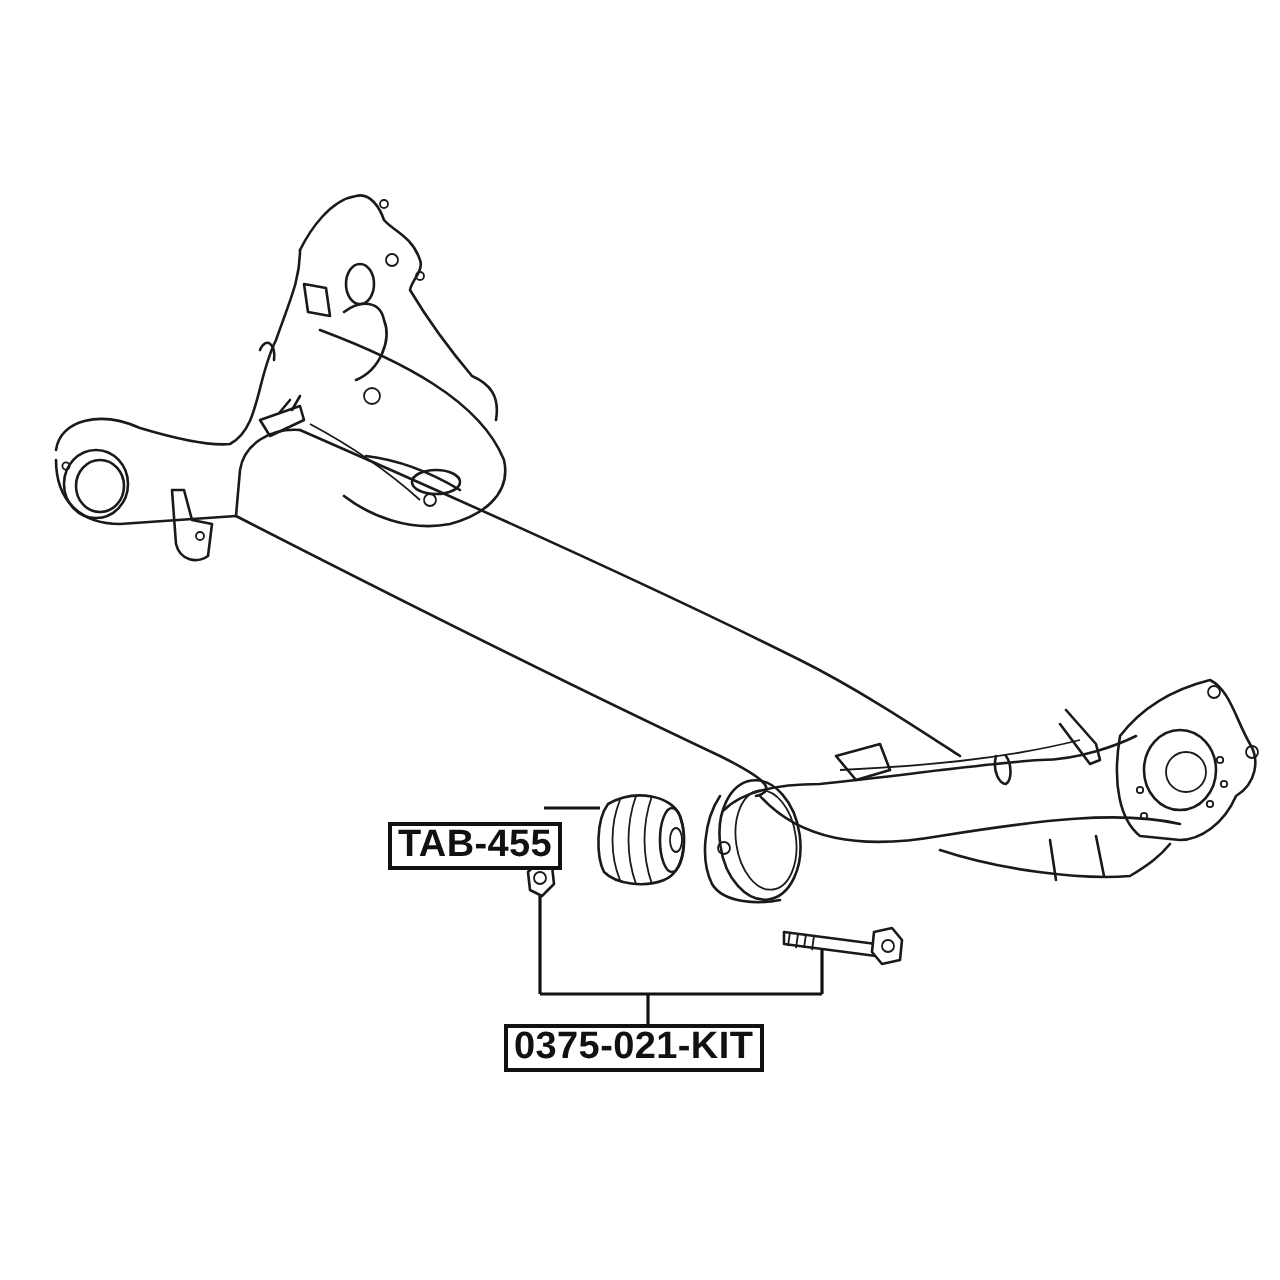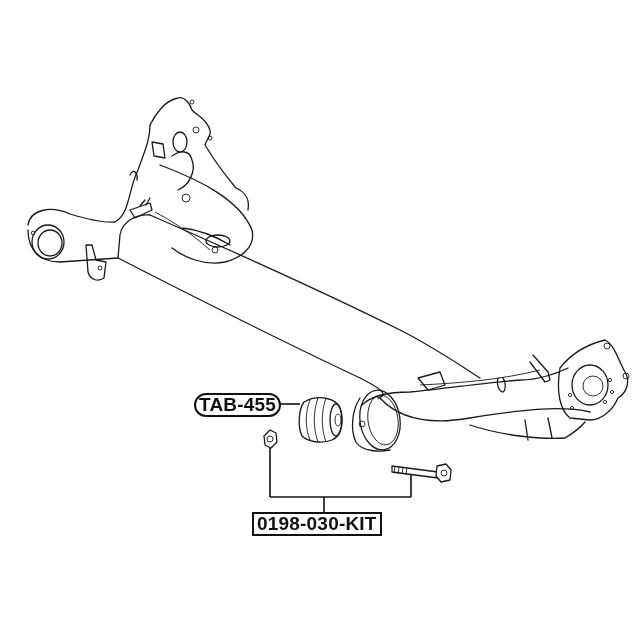--- a/index.html
+++ b/index.html
@@ -112,15 +112,15 @@
 
   <g>
     <line class="leader" x1="272" y1="404" x2="300" y2="404"></line>
     <line class="leader" x1="270" y1="448" x2="270" y2="497"></line>
     <line class="leader" x1="411" y1="475" x2="411" y2="497"></line>
     <line class="leader" x1="270" y1="497" x2="411" y2="497"></line>
     <line class="leader" x1="324" y1="497" x2="324" y2="513"></line>
   </g>
 </svg>
 
-<div class="label-box" style="left:194px; top:393px;border-radius:12px;">TAB-455</div>
+<div class="label-box" style="left:194px; top:411px;">TAB-455</div>
 
-<div class="label-box" style="left:252px; top:512px;">0198-030-KIT</div>
+<div class="label-box" style="left:252px; top:512px;">0375-021-KIT</div>
 
 </body></html>

